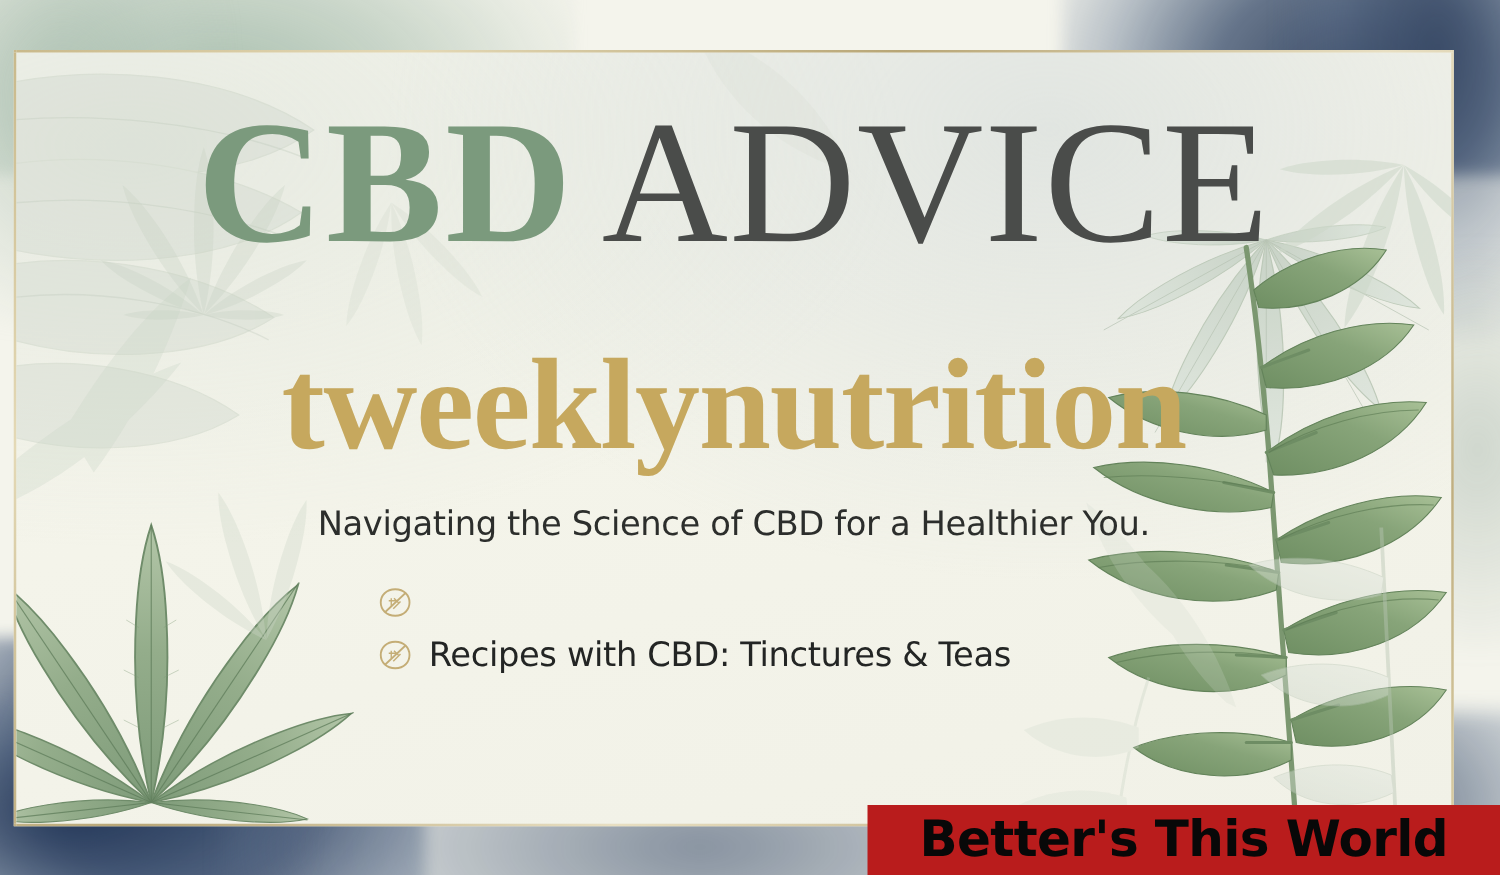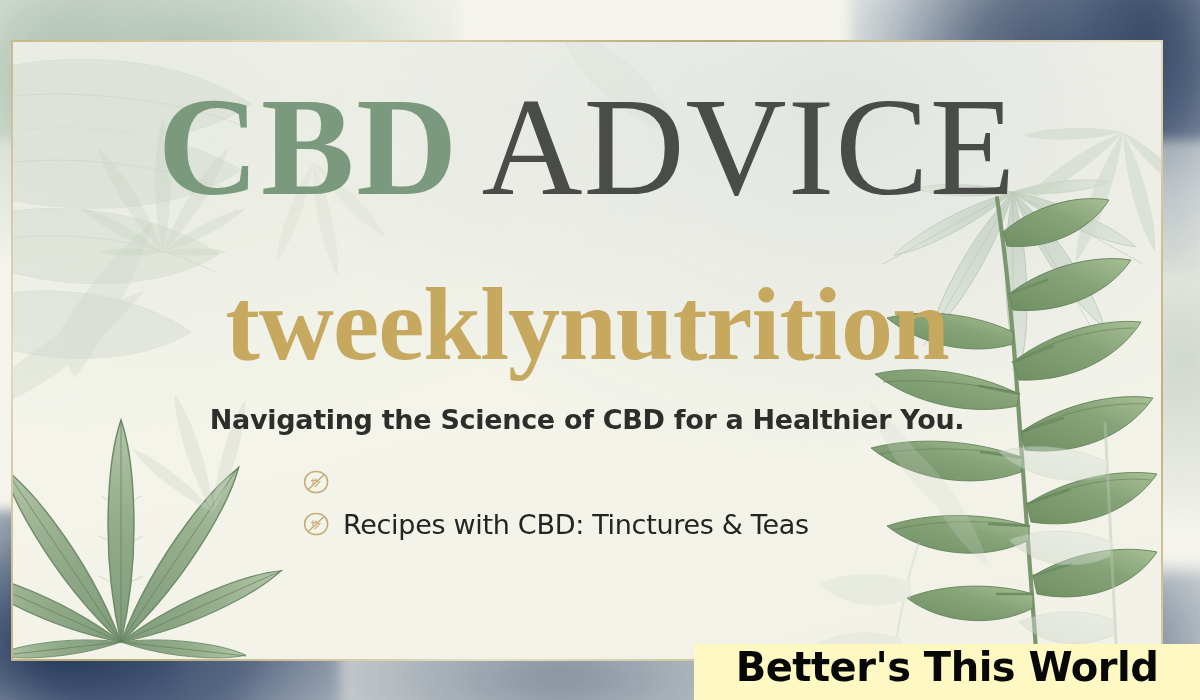--- a/index.html
+++ b/index.html
@@ -112,21 +112,21 @@
     text-align:center; line-height:1;
     font-family:"Liberation Serif", serif;
     font-size:104px; font-weight:700;
     color:#c6a85e;
     letter-spacing:-1px;
   }
   #tagline {
     position:absolute; left:0; right:0; top:362px;
     text-align:center;
     font-family:"DejaVu Sans", sans-serif;
-    font-size:27px; font-weight:700;
+    font-size:27px; font-weight:400;
     color:#2c2e2c;
     letter-spacing:-.3px;
   }
   #bullets {
     position:absolute; left:289px; top:419px;
     list-style:none;
   }
   #bullets li {
     display:flex; align-items:center;
     height:42px;
@@ -140,22 +140,22 @@
     width:28px; height:26px; flex:0 0 28px;
     margin-right:13px;
     display:block;
   }
 
   
   #watermark {
     position:absolute;
     left:694px; top:644px;
     width:506px; height:56px;
-    background:#fef9c3;
-    display:flex; justify-content:center;
+    background:#b91c1c;
+    display:flex; align-items:center; justify-content:center;
     overflow:hidden;
   }
   #watermark span {
     font-family:"DejaVu Sans", sans-serif;
     font-size:40px; font-weight:700;
     color:#080808;
     letter-spacing:-.5px;
     white-space:nowrap;
   }
 </style>

